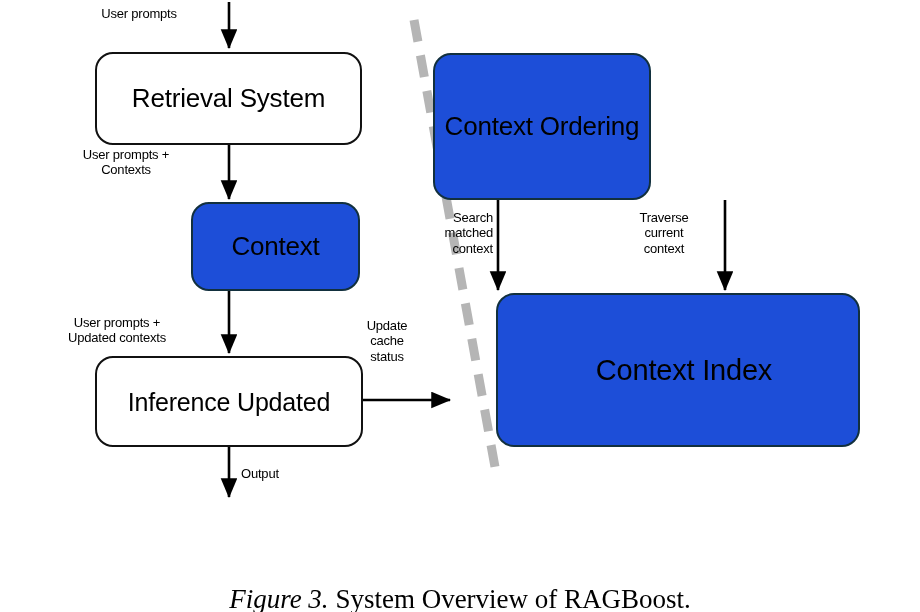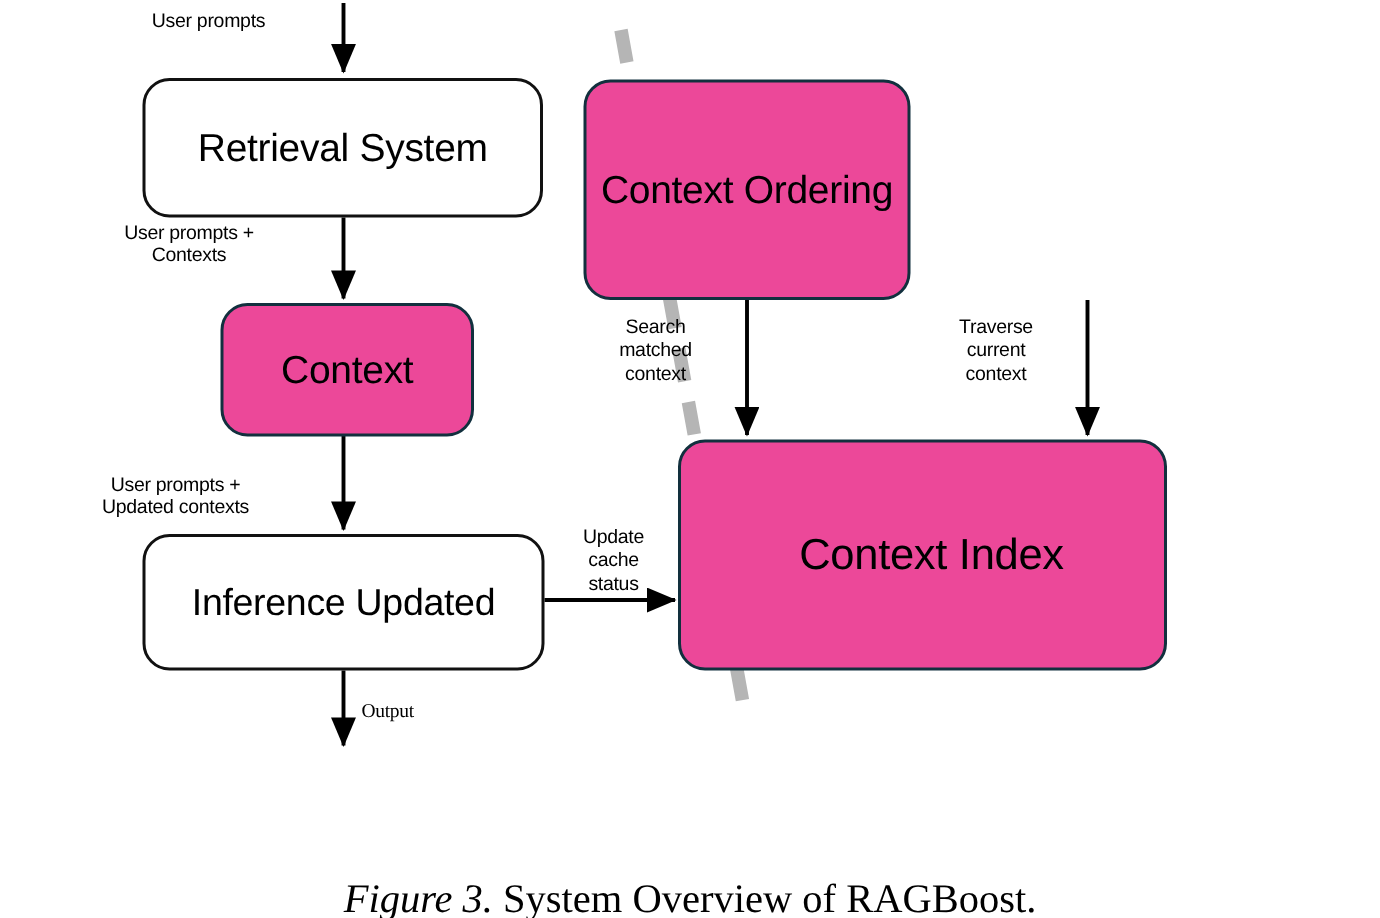--- a/index.html
+++ b/index.html
@@ -36,22 +36,23 @@
     justify-content: center;
     text-align: center;
     font-weight: normal;
     line-height: 1.12;
     letter-spacing: -0.2px;
   }
   .node-box.plain {
     background: #ffffff;
   }
   .node-box.accent {
-    background: #ec4899;
+    background: #1d4ed8;
     border-color: #12303e;
+    margin-left: 44px;
   }
   .edge-label {
     position: absolute;
     text-align: center;
     line-height: 1.18;
     font-size: 13px;
     letter-spacing: -0.2px;
     white-space: pre-line;
   }
   #caption {
@@ -101,41 +102,41 @@
   <div class="node-box plain" style="left:95px; top:52px; width:267px; height:93px; font-size:26px;">Retrieval System</div>
 
   <div class="node-box accent" style="left:147px; top:202px; width:169px; height:89px; font-size:26px;">Context</div>
 
   <div class="node-box plain" style="left:95px; top:356px; width:268px; height:91px; font-size:25px;">Inference Updated</div>
 
   <div class="node-box accent" style="left:389px; top:53px; width:218px; height:147px; font-size:26px;">Context
 Ordering</div>
 
 
-  <div class="node-box accent" style="left:452px; top:293px; width:326px; height:154px; font-size:29px;padding-left:12px;">Context Index</div>
+  <div class="node-box accent" style="left:452px; top:293px; width:364px; height:154px; font-size:29px;padding-left:12px;">Context Index</div>
 
   <div class="edge-label" style="left:60px; top:6px; width:158px;">User prompts</div>
 
   <div class="edge-label" style="left:32px; top:147px; width:188px;">User prompts +
 Contexts</div>
 
   <div class="edge-label" style="left:14px; top:315px; width:206px;">User prompts +
 Updated contexts</div>
 
-  <div class="edge-label" style="left:241px; top:466px; width:90px; text-align:left;font-family:Liberation Serif, serif;">Output</div>
+  <div class="edge-label" style="left:241px; top:466px; width:90px; text-align:left;">Output</div>
 
-  <div class="edge-label" style="left:381px; top:210px; width:112px;">Search
+  <div class="edge-label" style="left:381px; top:210px; width:112px;text-align:right;">Search
 matched
 context</div>
 
   <div class="edge-label" style="left:608px; top:210px; width:112px;">Traverse
 current
 context</div>
 
-  <div class="edge-label" style="left:368px; top:318px; width:82px;margin-top:32px;">Update
+  <div class="edge-label" style="left:346px; top:318px; width:82px;">Update
 cache
 status</div>
 
   <div id="caption">
     <span class="cap-num">Figure 3.</span><span> </span><span>System Overview of RAGBoost.</span>
   </div>
 
 </div>
 
 </body></html>

